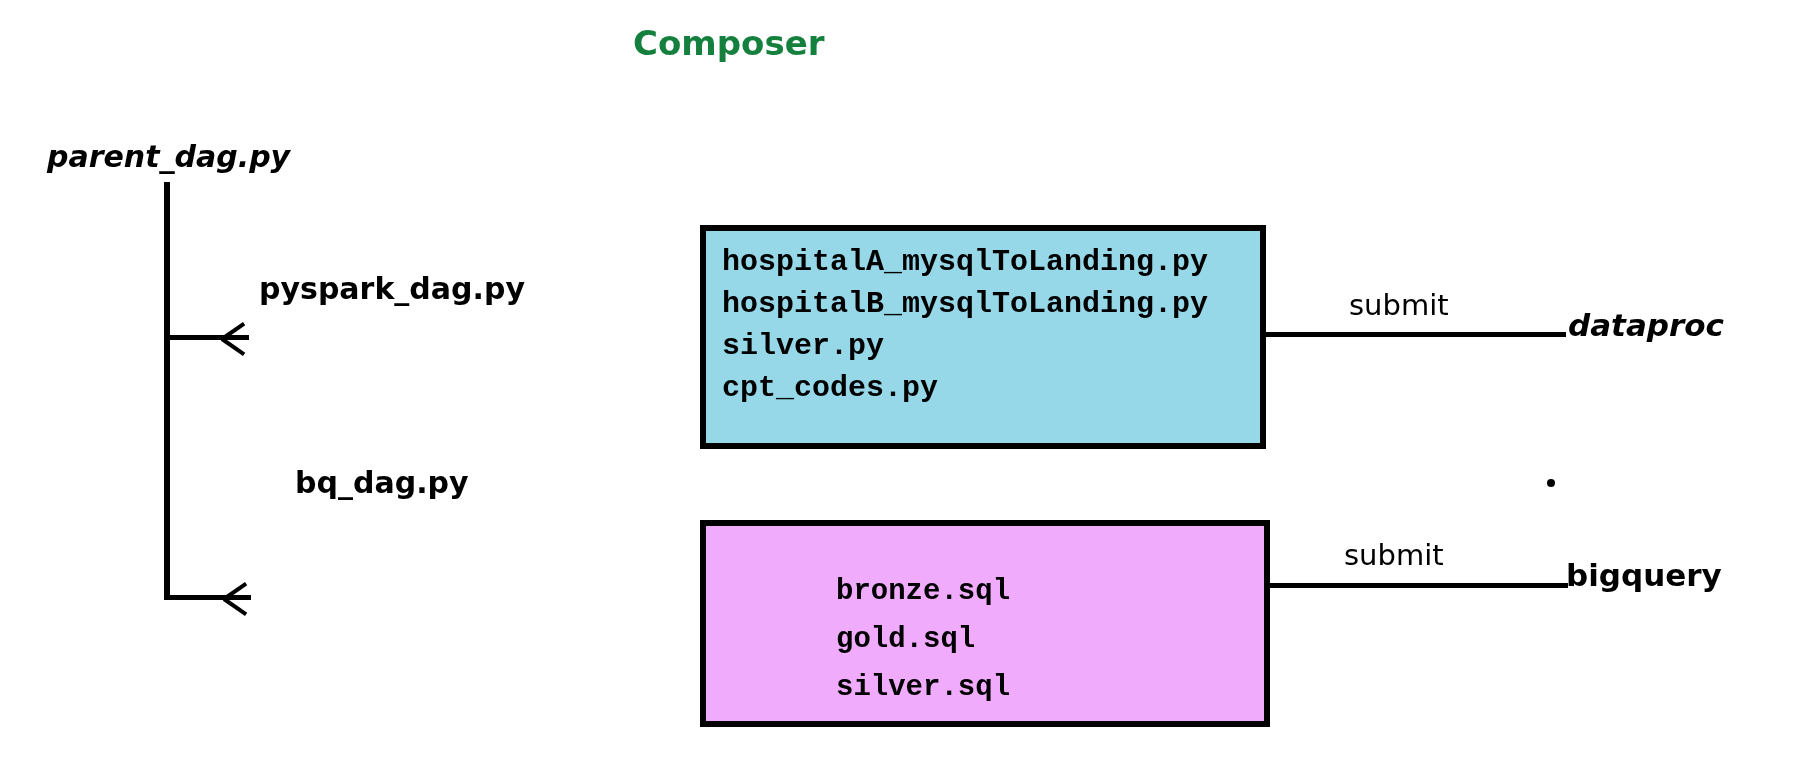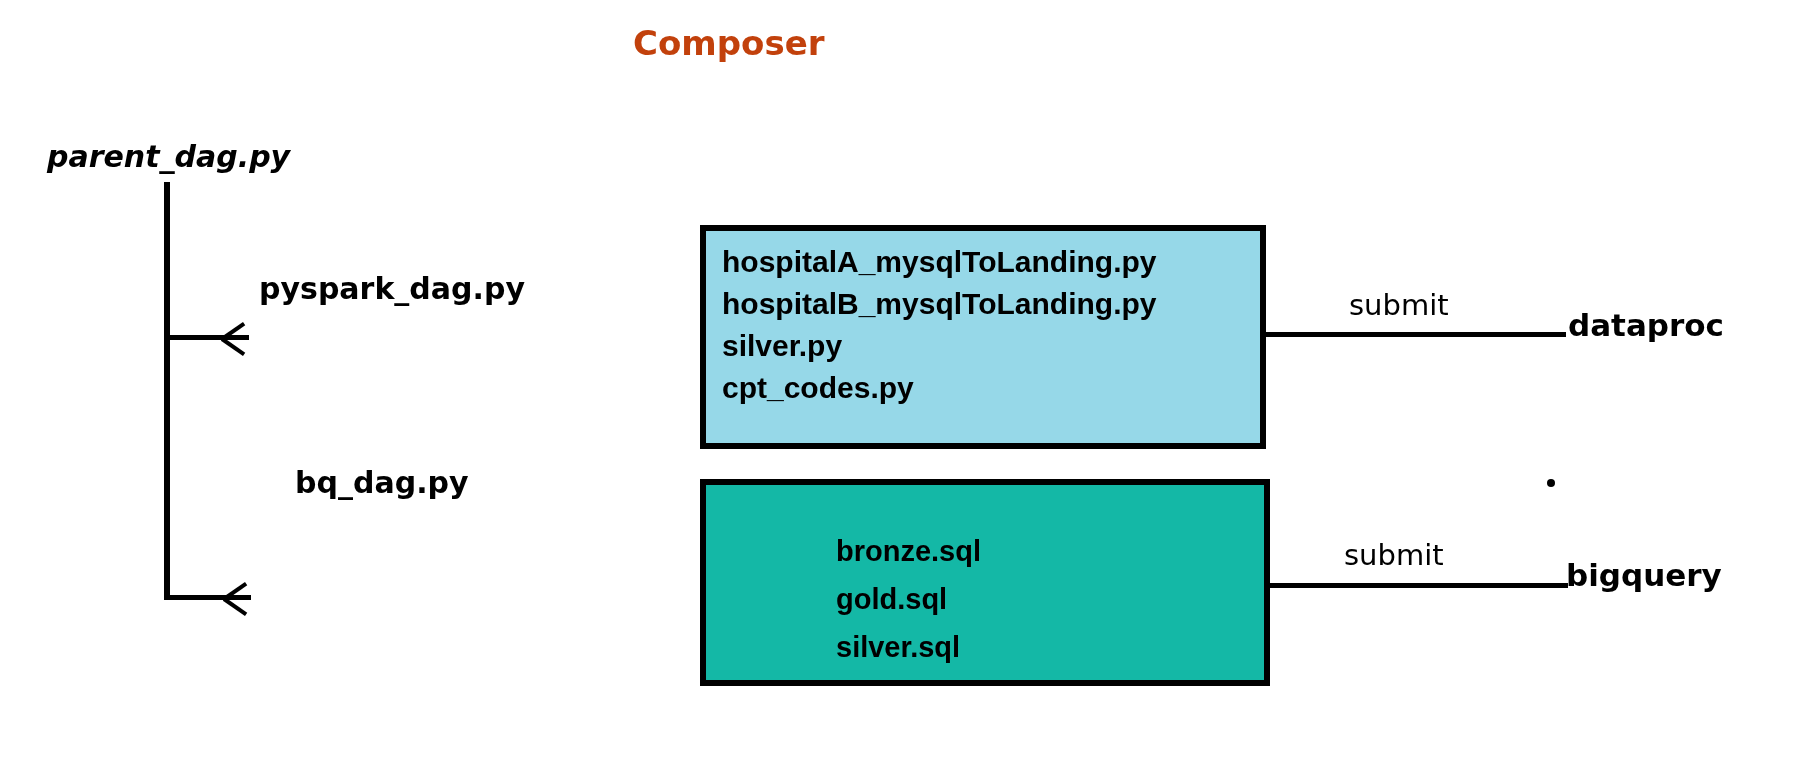--- a/index.html
+++ b/index.html
@@ -24,21 +24,21 @@
     color: #000000;
     white-space: nowrap;
     line-height: 1.0;
   }
 
   
   #title {
     left: 633px;
     top: 26px;
     font-size: 34px;
-    color: #c2410c;
+    color: #15803d;
     letter-spacing: 0px;
   }
 
   
   #parent-dag-label {
     left: 47px;
     top: 142px;
     font-size: 30px;
     font-style: italic;
   }
@@ -97,33 +97,33 @@
   }
   #dataproc-jobs-box {
     left: 700px;
     top: 225px;
     width: 566px;
     height: 224px;
     background: #96d8e8;
   }
   #bigquery-jobs-box {
     left: 700px;
-    top: 479px;
+    top: 520px;
     width: 570px;
     height: 207px;
-    background: #14b8a6;
+    background: #f0abfc;
   }
   .box-lines {
     position: absolute;
     left: 16px;
     top: 10px;
     right: 4px;
   }
   .box-line {
-    font-family: Liberation Sans, sans-serif;
+    font-family: Liberation Mono, monospace;
     font-weight: bold;
     font-size: 30px;
     color: #000000;
     line-height: 42px;
     white-space: nowrap;
   }
   #bigquery-jobs-box .box-lines {
     left: 130px;
     top: 42px;
   }
@@ -146,21 +146,21 @@
     position: absolute;
     font-family: "DejaVu Sans", sans-serif;
     font-weight: normal;
     font-size: 29px;
     color: #000000;
     white-space: nowrap;
   }
   #submit-label-dataproc { left: 1349px; top: 288px; }
   #submit-label-bigquery { left: 1344px; top: 538px; }
 
-  #dataproc-label { left: 1568px; top: 310px; font-size: 31px; }
+  #dataproc-label { left: 1568px; top: 310px; font-size: 31px; font-style: italic; }
   #bigquery-label { left: 1566px; top: 560px; font-size: 31px; }
 
   
   #ink-dot {
     position: absolute;
     left: 1547px;
     top: 479px;
     width: 8px;
     height: 8px;
     background: #000000;

